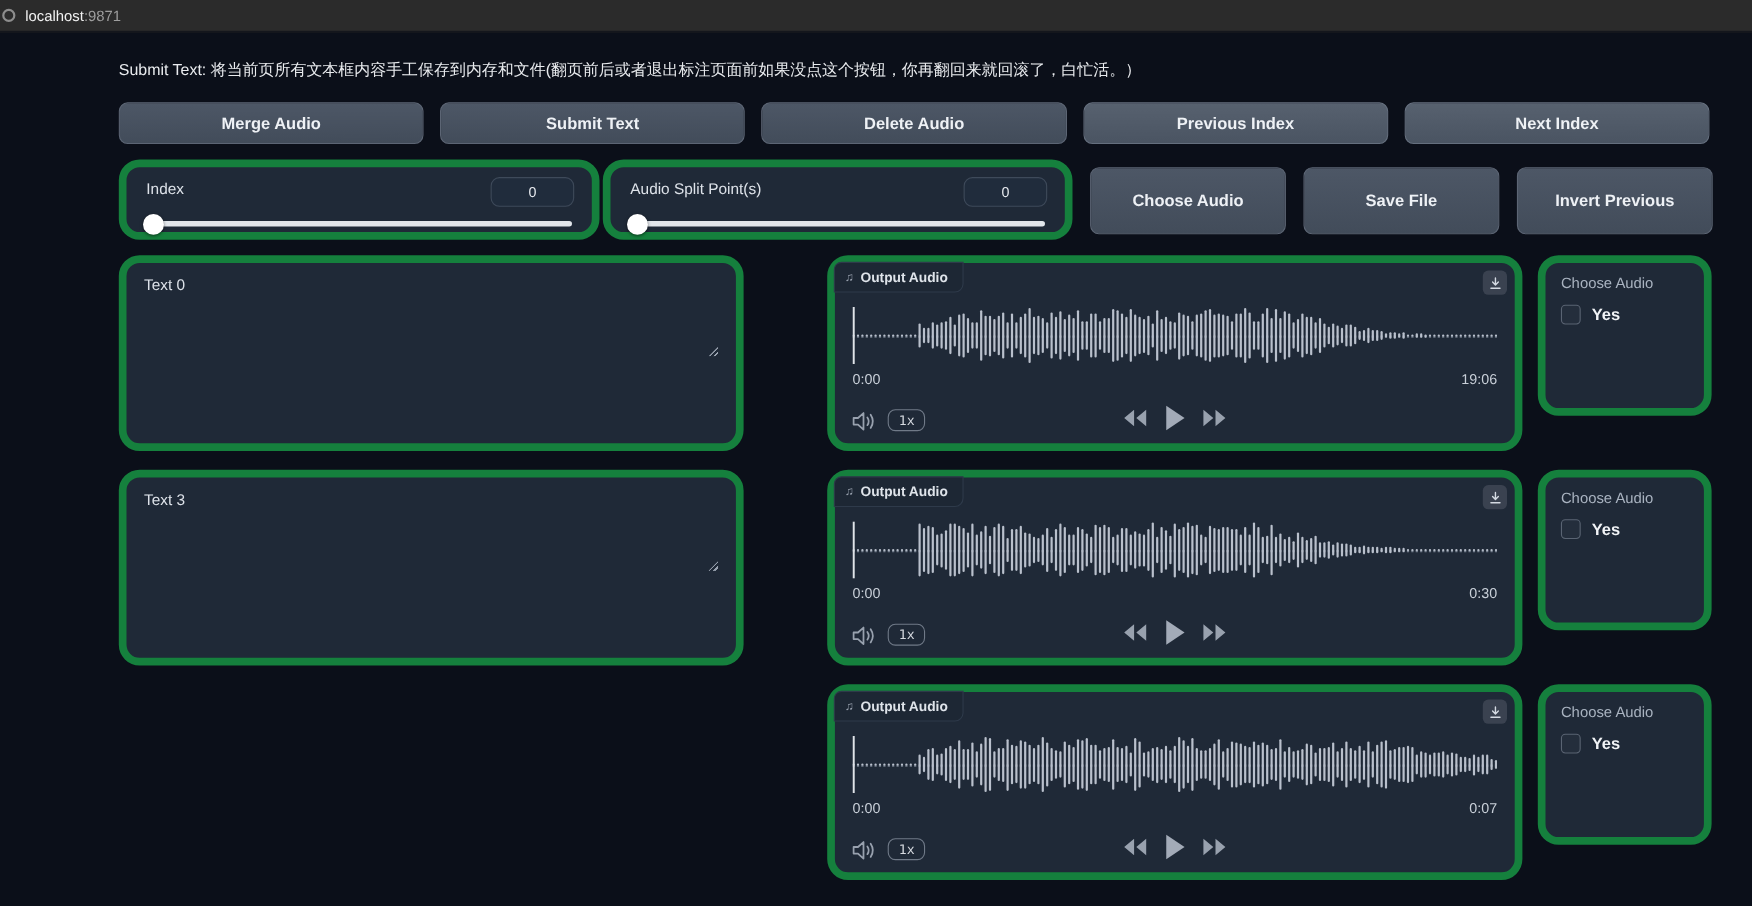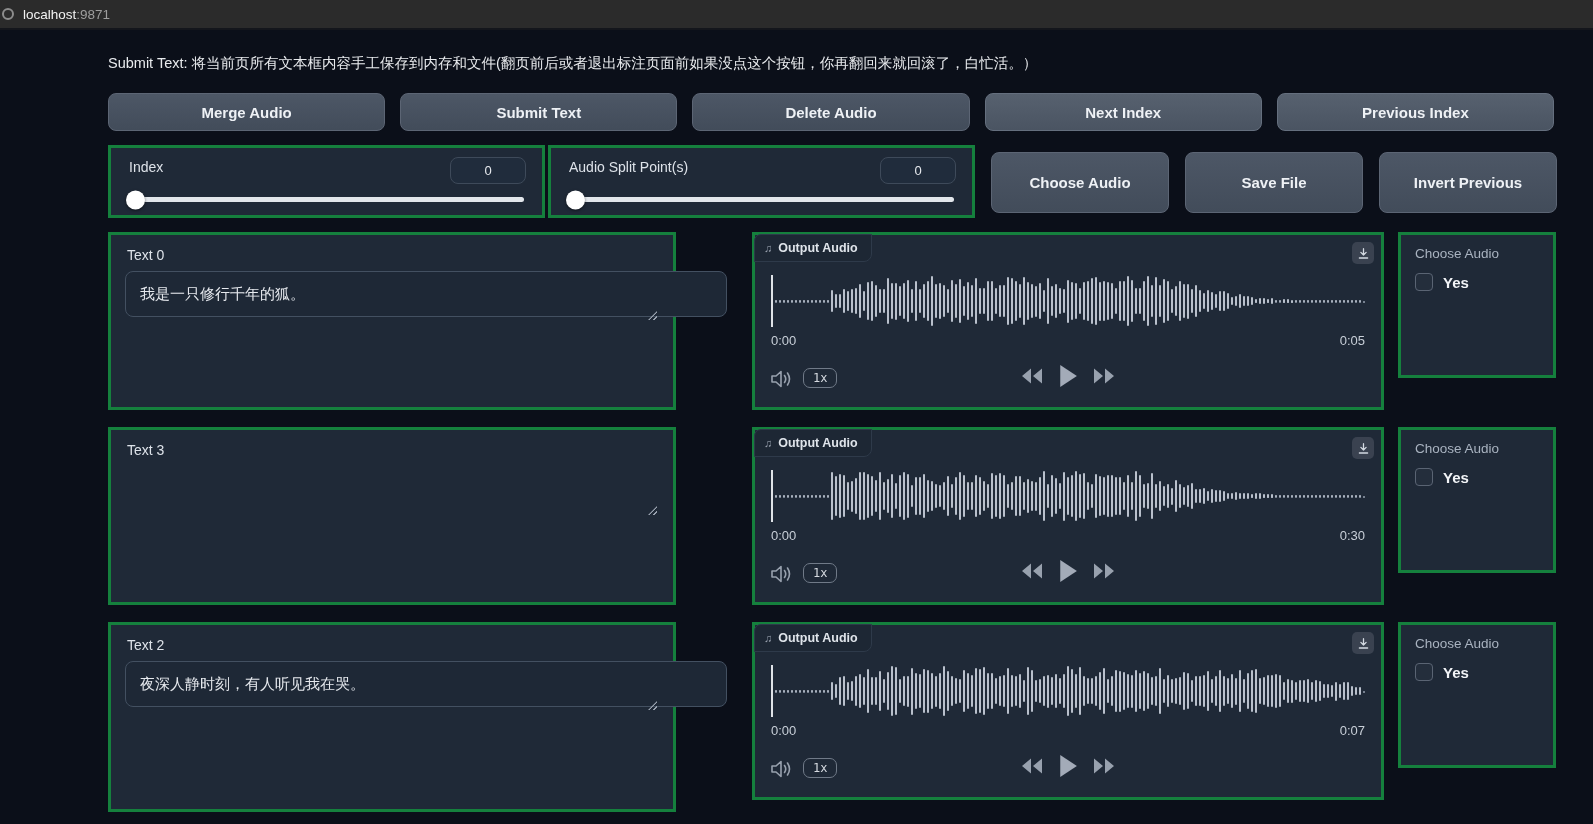--- a/index.html
+++ b/index.html
@@ -20,21 +20,21 @@
   
   .btn{display:flex;align-items:center;justify-content:center;border-radius:8px;cursor:pointer;
     background:linear-gradient(180deg,#4d5766,#424c5a);border:1px solid #5c6574;
     color:#eef1f5;font-size:15px;font-weight:600;font-family:inherit;}
   .btn.lighter{background:linear-gradient(180deg,#57616f,#4a5462);border-color:#656f7e;}
   .toolbar{position:absolute;left:108px;top:93px;width:1446px;height:38px;display:flex;gap:15px;}
   .toolbar .btn{flex:1;height:38px;}
   .action-btn{position:absolute;top:152px;height:61px;width:178px;}
 
   
-  .panel{position:absolute;background:#1f2937;border:3px solid #15803d;border-radius:0;}
+  .panel{position:absolute;background:#1f2937;border:7px solid #15803d;border-radius:19px;}
 
   
   .slider-panel{top:145px;height:73px;}
   .slider-label{position:absolute;left:18px;top:11px;font-size:14px;color:#dde2e9;}
   .num-input{position:absolute;top:9px;right:16px;width:76px;height:27px;background:#202c3c;
     border:1px solid #3e4a5a;border-radius:8px;color:#e6e9ee;font-size:13px;text-align:center;
     font-family:inherit;outline:none;}
   .slider-track{position:absolute;left:18px;right:18px;top:49px;height:5px;background:#e2e6eb;border-radius:3px;}
   .slider-thumb{position:absolute;left:-3px;top:50%;transform:translateY(-50%);width:19px;height:19px;
     border-radius:50%;background:#ffffff;box-shadow:0 1px 3px rgba(0,0,0,.55);}
@@ -91,22 +91,22 @@
   <span class="url-host">localhost</span>
     <span class="url-port">:9871</span>
 </div>
 
 <div class="desc">Submit Text: 将当前页所有文本框内容手工保存到内存和文件(翻页前后或者退出标注页面前如果没点这个按钮，你再翻回来就回滚了，白忙活。）</div>
 
 <div class="toolbar">
   <button class="btn">Merge Audio</button>
   <button class="btn">Submit Text</button>
   <button class="btn">Delete Audio</button>
+  <button class="btn lighter">Previous Index</button>
   <button class="btn lighter">Next Index</button>
-  <button class="btn lighter">Previous Index</button>
 </div>
 
 <section class="panel slider-panel" style="left:108px;width:437px;">
   <div class="slider-label">Index</div>
   <input class="num-input" value="0" style="">
   <div class="slider-track">
     <span class="slider-thumb"></span>
   </div>
 </section>
 <section class="panel slider-panel" style="left:548px;width:427px;">
@@ -117,21 +117,20 @@
   </div>
 </section>
 
 <button class="btn action-btn" style="left:991px;">Choose Audio</button>
 <button class="btn action-btn" style="left:1185px;">Save File</button>
 <button class="btn action-btn" style="left:1379px;">Invert Previous</button>
 
 <div class="row" style="top:232px;">
   <section class="panel text-panel">
     <div class="blk-label">Text 0</div>
-    <textarea class="text-input" style="">我是一只修行千年的狐。</textarea>
     <div class="resize-handle"></div>
   </section>
   <section class="panel audio-panel">
     <div class="audio-tab">
       <span class="note-icon">♫</span>
       <span class="audio-tab-text">Output Audio</span>
     </div>
     <button class="dl-btn">
       <svg width="15" height="15" viewBox="0 0 20 20">
           <path d="M10 3.5 V12 M6.5 8.5 L10 12 L13.5 8.5 M4.5 16 H15.5" stroke="#d4dae2" stroke-width="1.7" fill="none" stroke-linecap="round" stroke-linejoin="round"></path>
@@ -282,21 +281,21 @@
         <i style="height:2.0px"></i>
         <i style="height:2.0px"></i>
         <i style="height:2.0px"></i>
         <i style="height:2.0px"></i>
         <i style="height:2.0px"></i>
         <i style="height:2.0px"></i>
         <i style="height:2.0px"></i>
         <i style="height:2.0px"></i>
       </div>
     <div class="time left">0:00</div>
-    <div class="time right">0:05</div>
+    <div class="time right">19:06</div>
     <div class="ctl">
       <span class="vol">
         <svg width="24" height="20" viewBox="0 0 24 20">
             <path d="M3 7 H7 L12 2.5 V17.5 L7 13 H3 Z" fill="none" stroke="#98a1ae" stroke-width="1.6" stroke-linejoin="round"></path>
             <path d="M15.5 6.5 Q18 10 15.5 13.5" fill="none" stroke="#98a1ae" stroke-width="1.6" stroke-linecap="round"></path>
             <path d="M18.5 4 Q22.5 10 18.5 16" fill="none" stroke="#98a1ae" stroke-width="1.6" stroke-linecap="round"></path>
           </svg>
       </span>
       <button class="speed">1x</button>
       <div class="transport">
@@ -526,25 +525,20 @@
   <section class="panel choose-panel">
     <div class="choose-label">Choose Audio</div>
     <label class="cb-row">
       <span class="checkbox"></span>
       <span class="cb-text">Yes</span>
     </label>
   </section>
 </div>
 
 <div class="row tall" style="top:622px;">
-  <section class="panel text-panel">
-    <div class="blk-label">Text 2</div>
-    <textarea class="text-input" style="">夜深人静时刻，有人听见我在哭。</textarea>
-    <div class="resize-handle"></div>
-  </section>
   <section class="panel audio-panel">
     <div class="audio-tab">
       <span class="note-icon">♫</span>
       <span class="audio-tab-text">Output Audio</span>
     </div>
     <button class="dl-btn">
       <svg width="15" height="15" viewBox="0 0 20 20">
           <path d="M10 3.5 V12 M6.5 8.5 L10 12 L13.5 8.5 M4.5 16 H15.5" stroke="#d4dae2" stroke-width="1.7" fill="none" stroke-linecap="round" stroke-linejoin="round"></path>
         </svg>
     </button>

